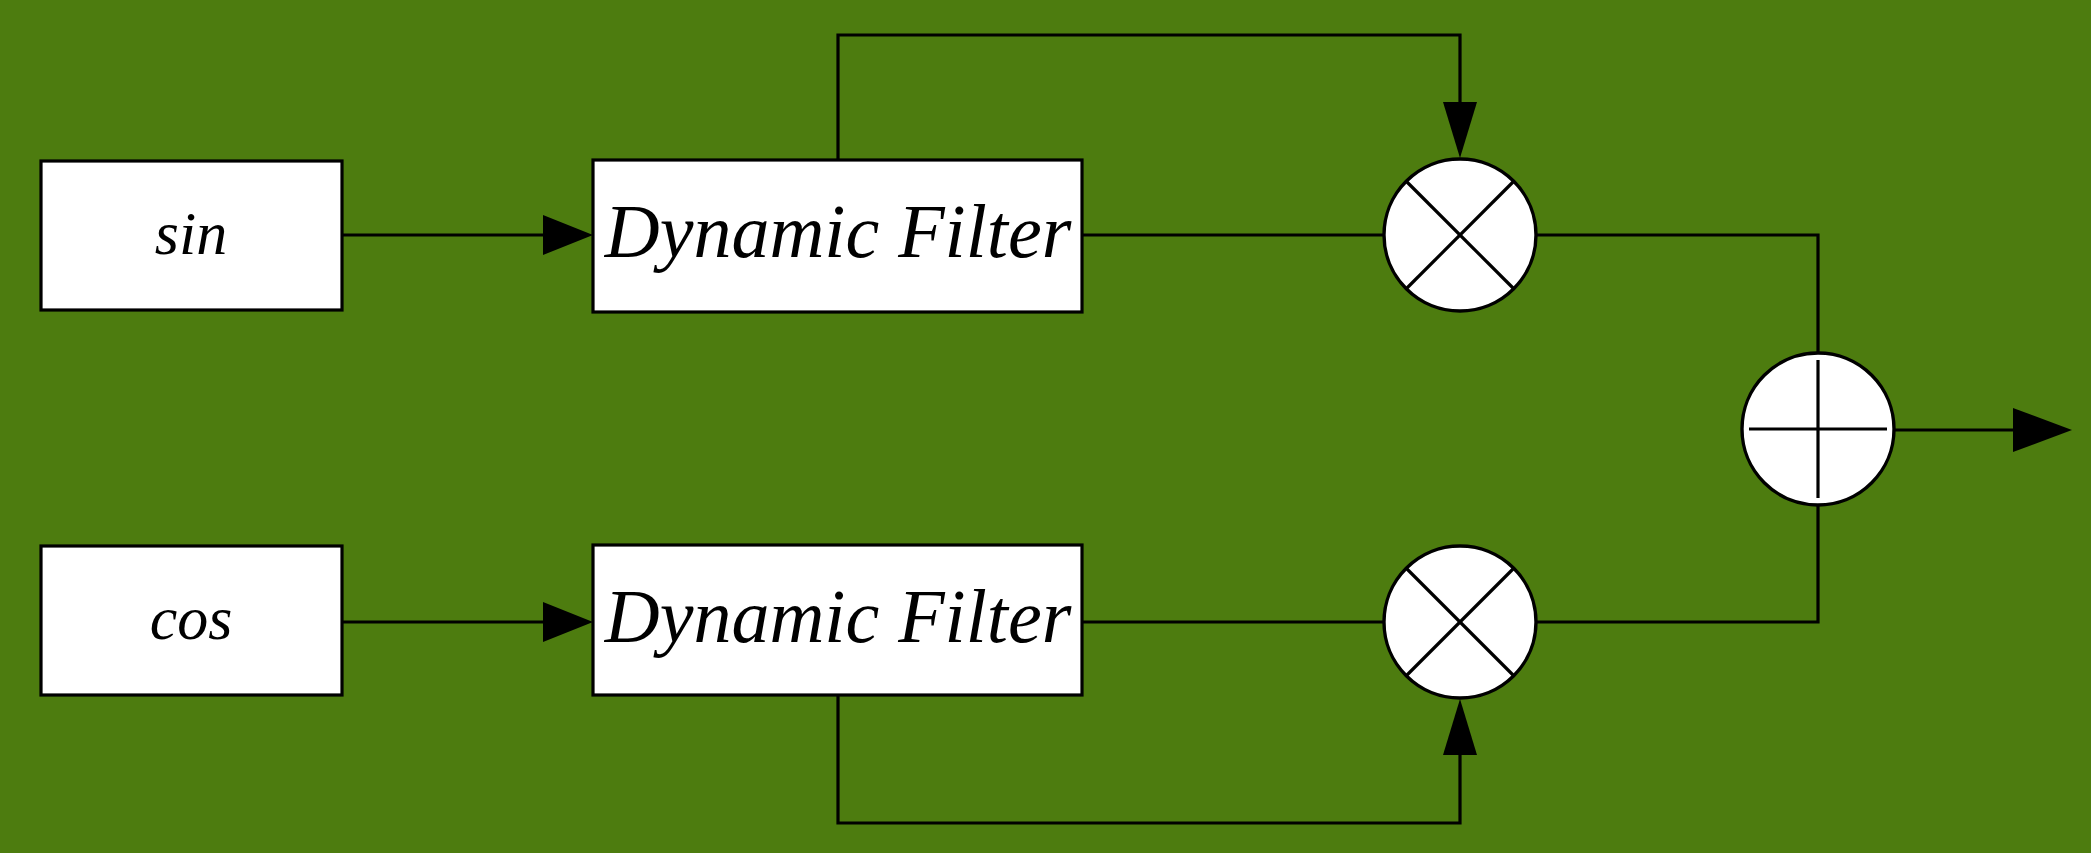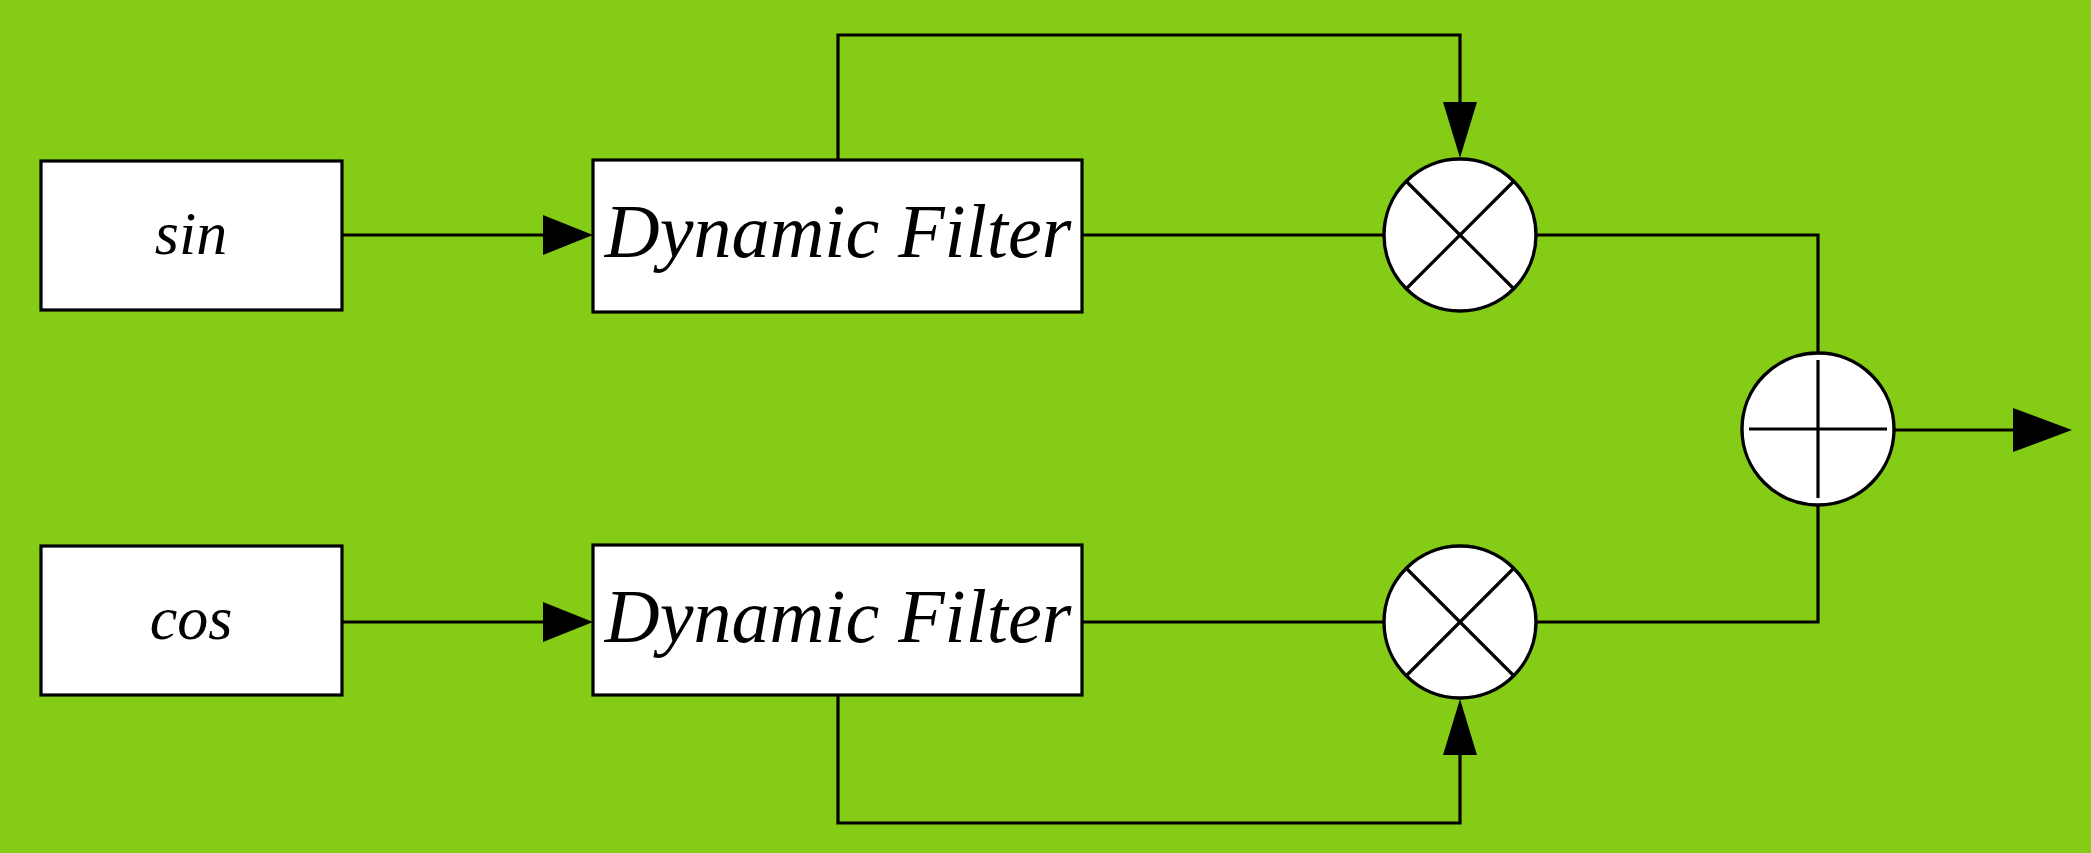--- a/index.html
+++ b/index.html
@@ -8,21 +8,21 @@
     padding: 0;
     background: #ffffff;
   }
   body {
     font-family: "Liberation Serif", "DejaVu Serif", serif;
   }
   #diagram-root {
     position: relative;
     width: 2091px;
     height: 853px;
-    background: #84cc16;
+    background: #4d7c0f;
     overflow: hidden;
   }
   #diagram-svg {
     display: block;
     width: 2091px;
     height: 853px;
   }
   .blk-rect {
     fill: #ffffff;
     stroke: #000000;

